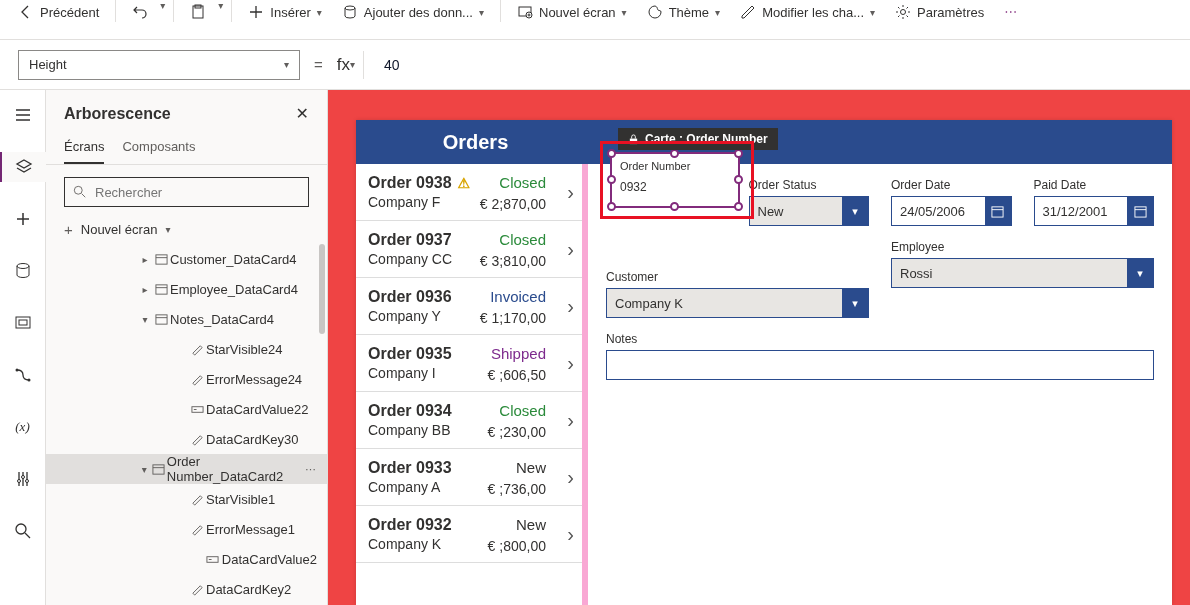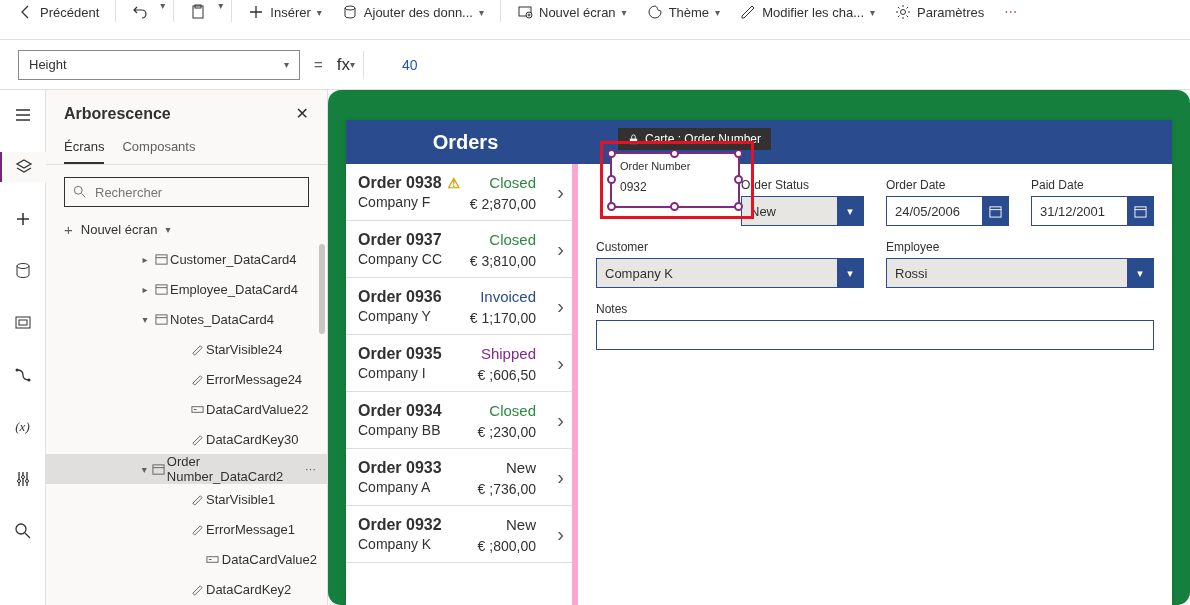--- a/index.html
+++ b/index.html
@@ -10,21 +10,21 @@
 .ribbon .btn { display: flex; align-items: center; gap: 6px; padding: 4px 8px; cursor: pointer; color: #323130; font-size: 13px; border-radius: 2px; }
 .ribbon .sep { width: 1px; height: 22px; background: #e1dfdd; margin: 0 4px; }
 .ribbon svg { width: 16px; height: 16px; }
 .chev { font-size: 10px; color: #605e5c; }
 
 
 .formula-row { height: 50px; border-bottom: 1px solid #e1dfdd; display: flex; align-items: center; }
 .prop-sel { margin-left: 18px; width: 282px; height: 30px; border: 1px solid #8a8886; display: flex; align-items: center; padding: 0 10px; justify-content: space-between; font-size: 13px; }
 .eq { margin: 0 14px; font-size: 15px; color: #605e5c; }
 .fx { display: flex; align-items: center; gap: 0; font-family: 'Times New Roman', serif; font-size: 17px; color: #323130; }
-.formula-val { margin-left: 30px; color: #1d4ed8; font-size: 14px; }
+.formula-val { margin-left: 12px; color: #0f172a; font-size: 14px; }
 
 
 .main { display: flex; height: calc(605px - 90px); }
 .side-rail { width: 46px; border-right: 1px solid #e1dfdd; display: flex; flex-direction: column; align-items: center; padding-top: 10px; gap: 22px; }
 .side-rail .ritem { width: 46px; height: 30px; display: flex; align-items: center; justify-content: center; cursor: pointer; }
 .side-rail .ritem.active { background: #faf9f8; border-left: 2px solid #742774; }
 .side-rail svg { width: 18px; height: 18px; color: #323130; }
 
 .tree-panel { width: 282px; border-right: 1px solid #e1dfdd; background: #faf9f8; display: flex; flex-direction: column; }
 .tree-hdr { padding: 14px 18px 8px 18px; display: flex; justify-content: space-between; align-items: center; }
@@ -38,21 +38,21 @@
 .tree-list { flex: 1; overflow-y: auto; padding-bottom: 10px; position: relative; }
 .tree-item { display: flex; align-items: center; height: 30px; font-size: 13px; cursor: pointer; padding-right: 10px; }
 .tree-item.sel { background: #e1dfdd; }
 .tree-item .exp { width: 14px; text-align: center; font-size: 10px; color: #605e5c; }
 .tree-item .ico { width: 18px; display: flex; align-items: center; justify-content: center; }
 .tree-item .ico svg { width: 13px; height: 13px; }
 .tree-scrollbar { position: absolute; right: 2px; top: 0; width: 6px; height: 90px; background: #c8c6c4; border-radius: 3px; }
 .more-dots { margin-left: auto; color: #605e5c; letter-spacing: 1px; font-size: 11px; }
 
 
-.canvas { flex: 1; background: #15803d; position: relative; overflow: hidden; padding: 30px 18px 0 18px; border-radius: 13px; }
+.canvas { flex: 1; background: #ef4444; position: relative; overflow: hidden; padding: 30px 18px 0 28px; }
 .app { background: #fff; height: 100%; display: flex; flex-direction: column; box-shadow: 0 0 4px rgba(0,0,0,0.15); }
 .app-header { background: #2a4b8d; color: #fff; height: 44px; display: flex; align-items: center; padding-left: 20px; font-size: 20px; font-weight: 600; }
 .app-header .hidden-part { visibility: hidden; }
 .app-body { flex: 1; display: flex; overflow: hidden; }
 .orders-list { width: 232px; border-right: 6px solid #f9a8d4; overflow-y: auto; }
 .order-row { border-bottom: 1px solid #ddd; padding: 10px 12px; position: relative; cursor: pointer; }
 .order-row .title { font-size: 16px; font-weight: 600; display: flex; align-items: center; gap: 6px; }
 .order-row .company { font-size: 14px; color: #323130; margin-top: 2px; }
 .order-row .status { position: absolute; right: 36px; top: 10px; font-size: 15px; }
 .order-row .price { position: absolute; right: 36px; top: 32px; font-size: 14px; color: #323130; }
@@ -70,21 +70,21 @@
 .field .ctl { height: 30px; border: 1px solid #2a4b8d; display: flex; align-items: center; padding: 0 8px; font-size: 13px; background: #fff; position: relative; }
 .field .ctl.sel-new { background: #e8e6e3; }
 .field .dd { position: absolute; right: 0; top: 0; width: 26px; height: 100%; background: #2a4b8d; color: #fff; display: flex; align-items: center; justify-content: center; font-size: 11px; }
 .field .cal { position: absolute; right: 0; top: 0; width: 26px; height: 100%; background: #2a4b8d; color: #fff; display: flex; align-items: center; justify-content: center; }
 .notes-box { border: 1px solid #2a4b8d; height: 30px; width: 100%; }
 
 
 .sel-card { position: absolute; border: 2px solid #822b7c; background: #fff; }
 .sel-handle { position: absolute; width: 9px; height: 9px; background: #fff; border: 2px solid #822b7c; border-radius: 50%; }
 .red-box { position: absolute; border: 3px solid #e81123; pointer-events: none; }
-.tooltip { position: absolute; background: #323130; color: #fff; font-size: 12px; padding: 4px 10px; display: flex; align-items: center; gap: 6px; white-space: nowrap; }
+.tooltip { position: absolute; background: #323130; color: #fff; font-size: 12px; padding: 4px 10px; display: flex; align-items: center; gap: 6px; white-space: nowrap; font-weight: bold; }
 </style>
 </head>
 <body>
 
 <div class="ribbon">
   <div class="btn">
     <svg viewBox="0 0 16 16">
         <path d="M10 2 L4 8 L10 14" stroke="#323130" fill="none" stroke-width="1.3"></path>
       </svg>
     <span>Précédent</span>
@@ -459,21 +459,21 @@
                     <svg width="13" height="13" viewBox="0 0 14 14">
                       <rect x="1" y="2" width="12" height="11" stroke="#fff" fill="none"></rect>
                       <path d="M1 5 H13" stroke="#fff"></path>
                     </svg>
                   </div>
               </div>
             </div>
           </div>
 
           <div class="field-row">
-            <div class="field" style="flex:1.8;">
+            <div class="field" style="flex:1.8;margin-top:30px;">
               <label>Customer</label>
               <div class="ctl" style="background:#e8e6e3;">
                 <span>Company K</span>
                 <div class="dd">▾</div>
               </div>
             </div>
             <div class="field" style="flex:1.8;">
               <label>Employee</label>
               <div class="ctl" style="background:#e8e6e3;">
                 <span>Rossi</span>

